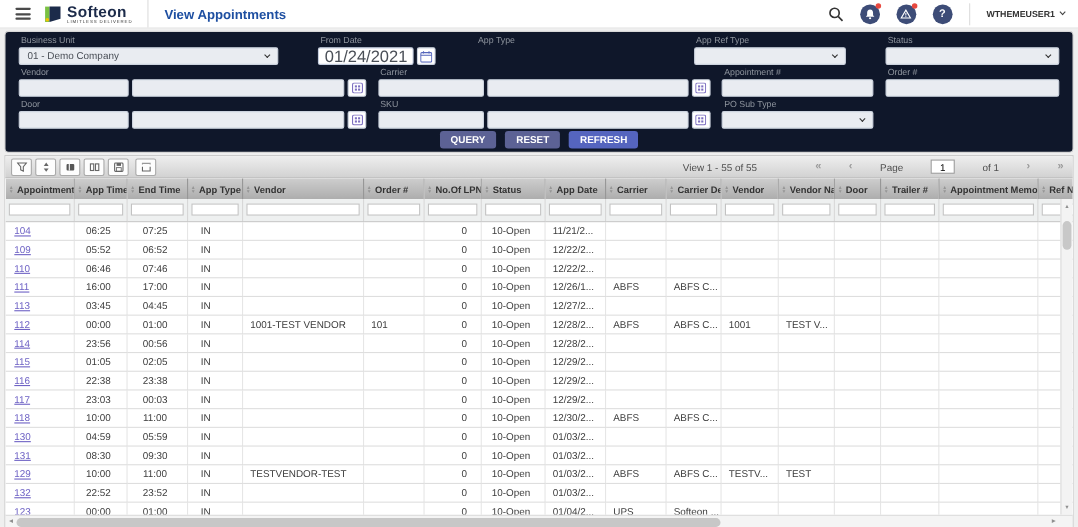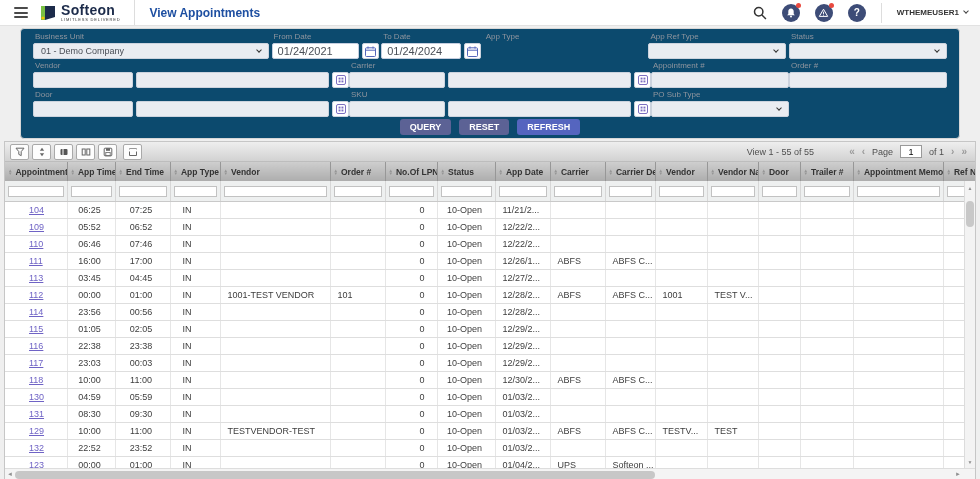--- a/index.html
+++ b/index.html
@@ -21,66 +21,66 @@
   .circle-icon { position: relative; width: 18px; height: 18px; border-radius: 50%; background: #3d4c77;
                  display: flex; align-items: center; justify-content: center; color:#fff; cursor: pointer; }
   .dot { position: absolute; top: -1px; right: -1px; width: 5px; height: 5px; border-radius: 50%; background: #e8493f; }
   .help-q { font-size: 10px; font-weight: bold; color: #fff; }
   .user { display: flex; align-items: center; gap: 5px; font-size: 8px; font-weight: bold; color: #333;
           border-left: 1px solid #ddd; padding-left: 15px; height: 20px; cursor: pointer; }
   .chev { width: 4px; height: 4px; border-right: 1.4px solid #444; border-bottom: 1.4px solid #444;
           transform: rotate(45deg); margin-top: -3px; }
 
   
-  .filter-panel { margin: 2px 20px 0; background: #0c4a6e; border: 1px solid #d7d7d7; border-radius: 4px;
+  .filter-panel { margin: 2px 4px 0; background: #0f172a; border: 1px solid #d7d7d7; border-radius: 4px;
                   padding: 3px 12px 3px; }
   .frow { display: flex; justify-content: space-between; margin-bottom: 2px; }
   .field { display: flex; flex-direction: column; }
   .field > label { font-size: 8px; color: #8f959e; height: 9px; margin: 0 0 2px 2px; white-space: nowrap; }
   .sel { background: #e9ecf1; border: 1px solid #ccd3de; border-radius: 2px; height: 16px;
          display: flex; align-items: center; justify-content: space-between; padding: 0 7px;
          font-size: 9px; color: #4a4f57; cursor: pointer; }
   .sel .chev { border-color: #333; }
   .tin { background: #e9ecf1; border: 1px solid #ccd3de; border-radius: 2px; height: 16px;
          font-size: 9px; color: #4a4f57; padding: 0 5px; width: 100%; font-family: inherit; }
   .din { background: #fff; border: 1px solid #c5cedf; border-radius: 2px; height: 16px;
-         font-size: 11px; color: #4a4f57; padding: 0 5px; width: 100%; font-family: inherit; }
+         font-size: 15px; color: #4a4f57; padding: 0 5px; width: 100%; font-family: inherit; }
   .pair { display: flex; gap: 3px; align-items: center; }
   .sq-btn { width: 17px; height: 16px; background: #fff; border: 1px solid #ccd3de; border-radius: 2px;
             display: flex; align-items: center; justify-content: center; cursor: pointer; padding: 0; flex: none; }
   .btn-row { display: flex; justify-content: center; gap: 8px; margin-top: 2px; }
   .btn { height: 16px; padding: 0 10px; border: none; border-radius: 3px; color: #fff;
          font-size: 9px; font-weight: bold; font-family: inherit; cursor: pointer; }
   .btn.query, .btn.reset { background: #5c6295; }
   .btn.refresh { background: #5565bf; }
 
   
   .grid { margin: 2px 4px 0; border: 1px solid #c6c6c6; background: #fff; }
   .grid-toolbar { height: 20px; background: linear-gradient(#eeeeee, #d2d2d2); border-bottom: 1px solid #bdbdbd;
                   display: flex; align-items: center; padding: 0 8px 0 5px; }
   .tool-btn { width: 19px; height: 16px; background: #fdfdfd; border: 1px solid #a9a9a9; border-radius: 2px;
               margin-right: 3px; display: flex; align-items: center; justify-content: center; padding: 0; cursor: pointer; }
-  .toolbar-right { margin-left: auto; display: flex; align-items: center; gap: 7px; font-size: 9px; color: #4e4e4e; }
+  .toolbar-right { margin-left: auto; display: flex; align-items: center; gap: 25px; font-size: 9px; color: #4e4e4e; }
   .view-range { margin-right: 28px; }
   .pg-arrow { color: #9a9a9a; font-size: 10px; font-weight: bold; cursor: default; line-height: 10px; }
   .page-input { width: 22px; height: 13px; border: 1px solid #999; text-align: center; font-size: 9px; font-family: inherit; }
 
   .grid-viewport { position: relative; height: 306px; overflow: hidden; background: #fff; }
   table { border-collapse: collapse; table-layout: fixed; width: 983px; }
   thead th { height: 19px; background: linear-gradient(#cecece, #adadad); border-right: 1px solid #979797;
              font-size: 8.5px; font-weight: bold; color: #333; text-align: left; padding: 0 2px 0 3px;
              white-space: nowrap; overflow: hidden; cursor: pointer; }
   .sorter { display: inline-flex; flex-direction: column; font-size: 4.5px; line-height: 3.6px;
             color: #969696; margin-right: 3px; vertical-align: middle; }
   tr.filter-row td { height: 15px; background: #eef0f0; border-right: 1px solid #d7d7d7;
                      border-bottom: 1px solid #c9c9c9; padding: 1px 3px; }
   tr.filter-row input { width: 100%; height: 11px; border: 1px solid #c2c2c2; background: #fff; }
   tbody td { height: 17px; font-size: 9px; color: #3d3d3d; border-right: 1px solid #e6e6e6;
              border-bottom: 1px solid #dedede; padding: 0 3px 0 7px; white-space: nowrap; overflow: hidden; background: #fff; }
-  tbody td.c1 { padding-left: 24px; }
+  tbody td.c1 { padding-left: 8px; }
   tbody td.c2, tbody td.c3 { text-align: center; padding-left: 0; }
   tbody td.c4 { padding-left: 12px; }
   tbody td.c7 { text-align: right; padding-right: 12px; }
   tbody td.c8 { text-align: center; padding-left: 0; }
   tbody a { color: #6f63c5; text-decoration: underline; }
 
   .vscroll { position: absolute; top: 19px; right: 0; bottom: 0; width: 11px; background: #f3f3f3;
              border-left: 1px solid #dcdcdc; }
   .vthumb { position: absolute; top: 20px; left: 1px; width: 8px; height: 26px; background: #c8c8c8; border-radius: 4px; }
   .varr { position: absolute; left: 0; width: 100%; text-align: center; font-size: 5px; color: #8f8f8f; }
@@ -150,34 +150,20 @@
       <label>Business Unit</label>
       <div class="sel">
         <span>01 - Demo Company</span>
         <span class="chev"></span>
       </div>
     </div>
     <div class="field" style="width:107px">
       <label>From Date</label>
       <div class="pair">
         <input class="din" value="01/24/2021" style="">
-        <button class="sq-btn">
-          <svg width="11" height="11" viewBox="0 0 11 11">
-            <rect x="0.5" y="1.8" width="10" height="8.7" rx="1" fill="none" stroke="#5566bb"></rect>
-            <line x1="0.5" y1="4.2" x2="10.5" y2="4.2" stroke="#5566bb"></line>
-            <line x1="3" y1="0.5" x2="3" y2="2.6" stroke="#5566bb"></line>
-            <line x1="8" y1="0.5" x2="8" y2="2.6" stroke="#5566bb"></line>
-          </svg>
-        </button>
-      </div>
-    </div>
-    <div class="field" style="width:100px">
-      <label>To Date</label>
-      <div class="pair">
-        <input class="din" value="01/24/2024" style="">
         <button class="sq-btn">
           <svg width="11" height="11" viewBox="0 0 11 11">
             <rect x="0.5" y="1.8" width="10" height="8.7" rx="1" fill="none" stroke="#5566bb"></rect>
             <line x1="0.5" y1="4.2" x2="10.5" y2="4.2" stroke="#5566bb"></line>
             <line x1="3" y1="0.5" x2="3" y2="2.6" stroke="#5566bb"></line>
             <line x1="8" y1="0.5" x2="8" y2="2.6" stroke="#5566bb"></line>
           </svg>
         </button>
       </div>
     </div>

